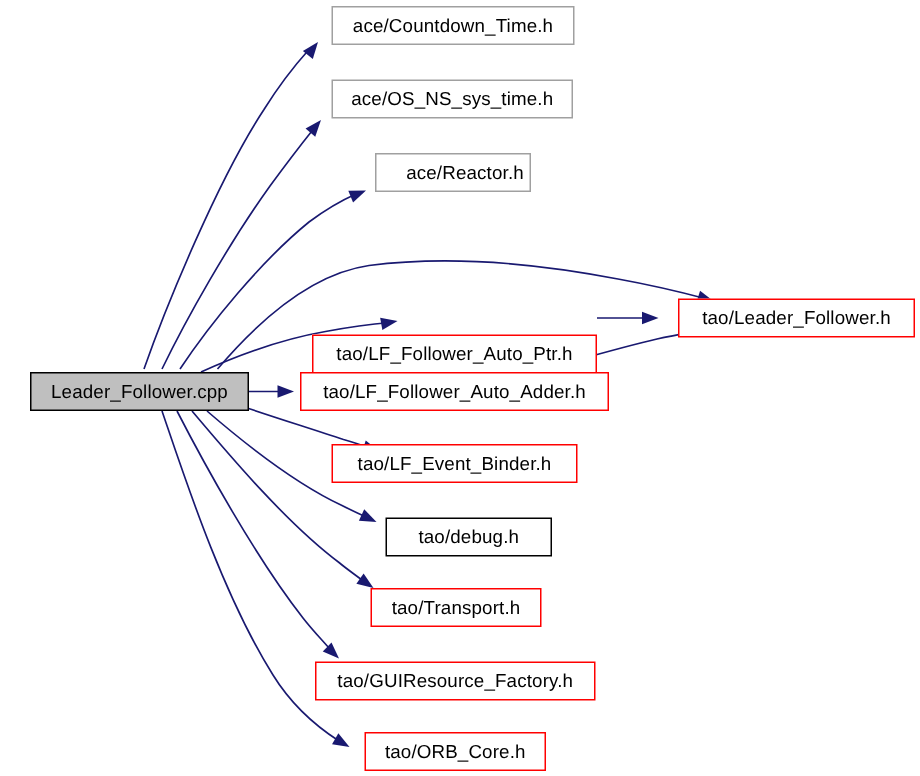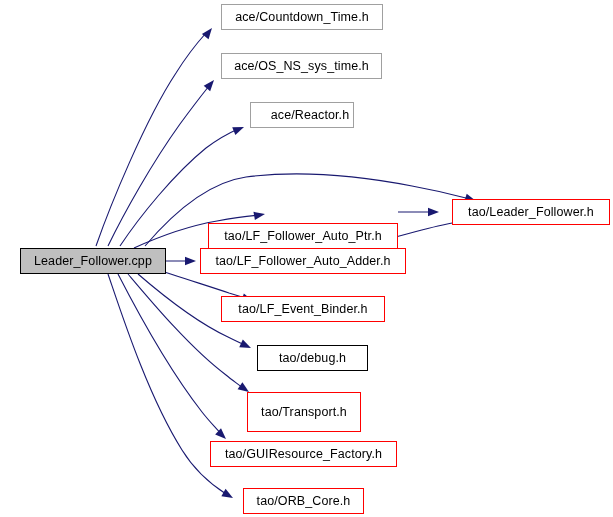--- a/index.html
+++ b/index.html
@@ -115,21 +115,21 @@
       </div>
       <div class="graph-node redbox" style="left: 200px; top: 248px; width: 206px; height: 26px;">
         <span class="node-label">tao/LF_Follower_Auto_Adder.h</span>
       </div>
       <div class="graph-node redbox" style="left: 221px; top: 296px; width: 164px; height: 26px;">
         <span class="node-label">tao/LF_Event_Binder.h</span>
       </div>
       <div class="graph-node blackbox" style="left: 257px; top: 345px; width: 111px; height: 26px;">
         <span class="node-label">tao/debug.h</span>
       </div>
-      <div class="graph-node redbox" style="left: 247px; top: 392px; width: 114px; height: 40px;">
+      <div class="graph-node redbox" style="left: 247px; top: 392px; width: 114px; height: 26px;">
         <span class="node-label">tao/Transport.h</span>
       </div>
       <div class="graph-node redbox" style="left: 210px; top: 441px; width: 187px; height: 26px;">
         <span class="node-label">tao/GUIResource_Factory.h</span>
       </div>
       <div class="graph-node redbox" style="left: 243px; top: 488px; width: 121px; height: 26px;">
         <span class="node-label">tao/ORB_Core.h</span>
       </div>
     </div>
 

